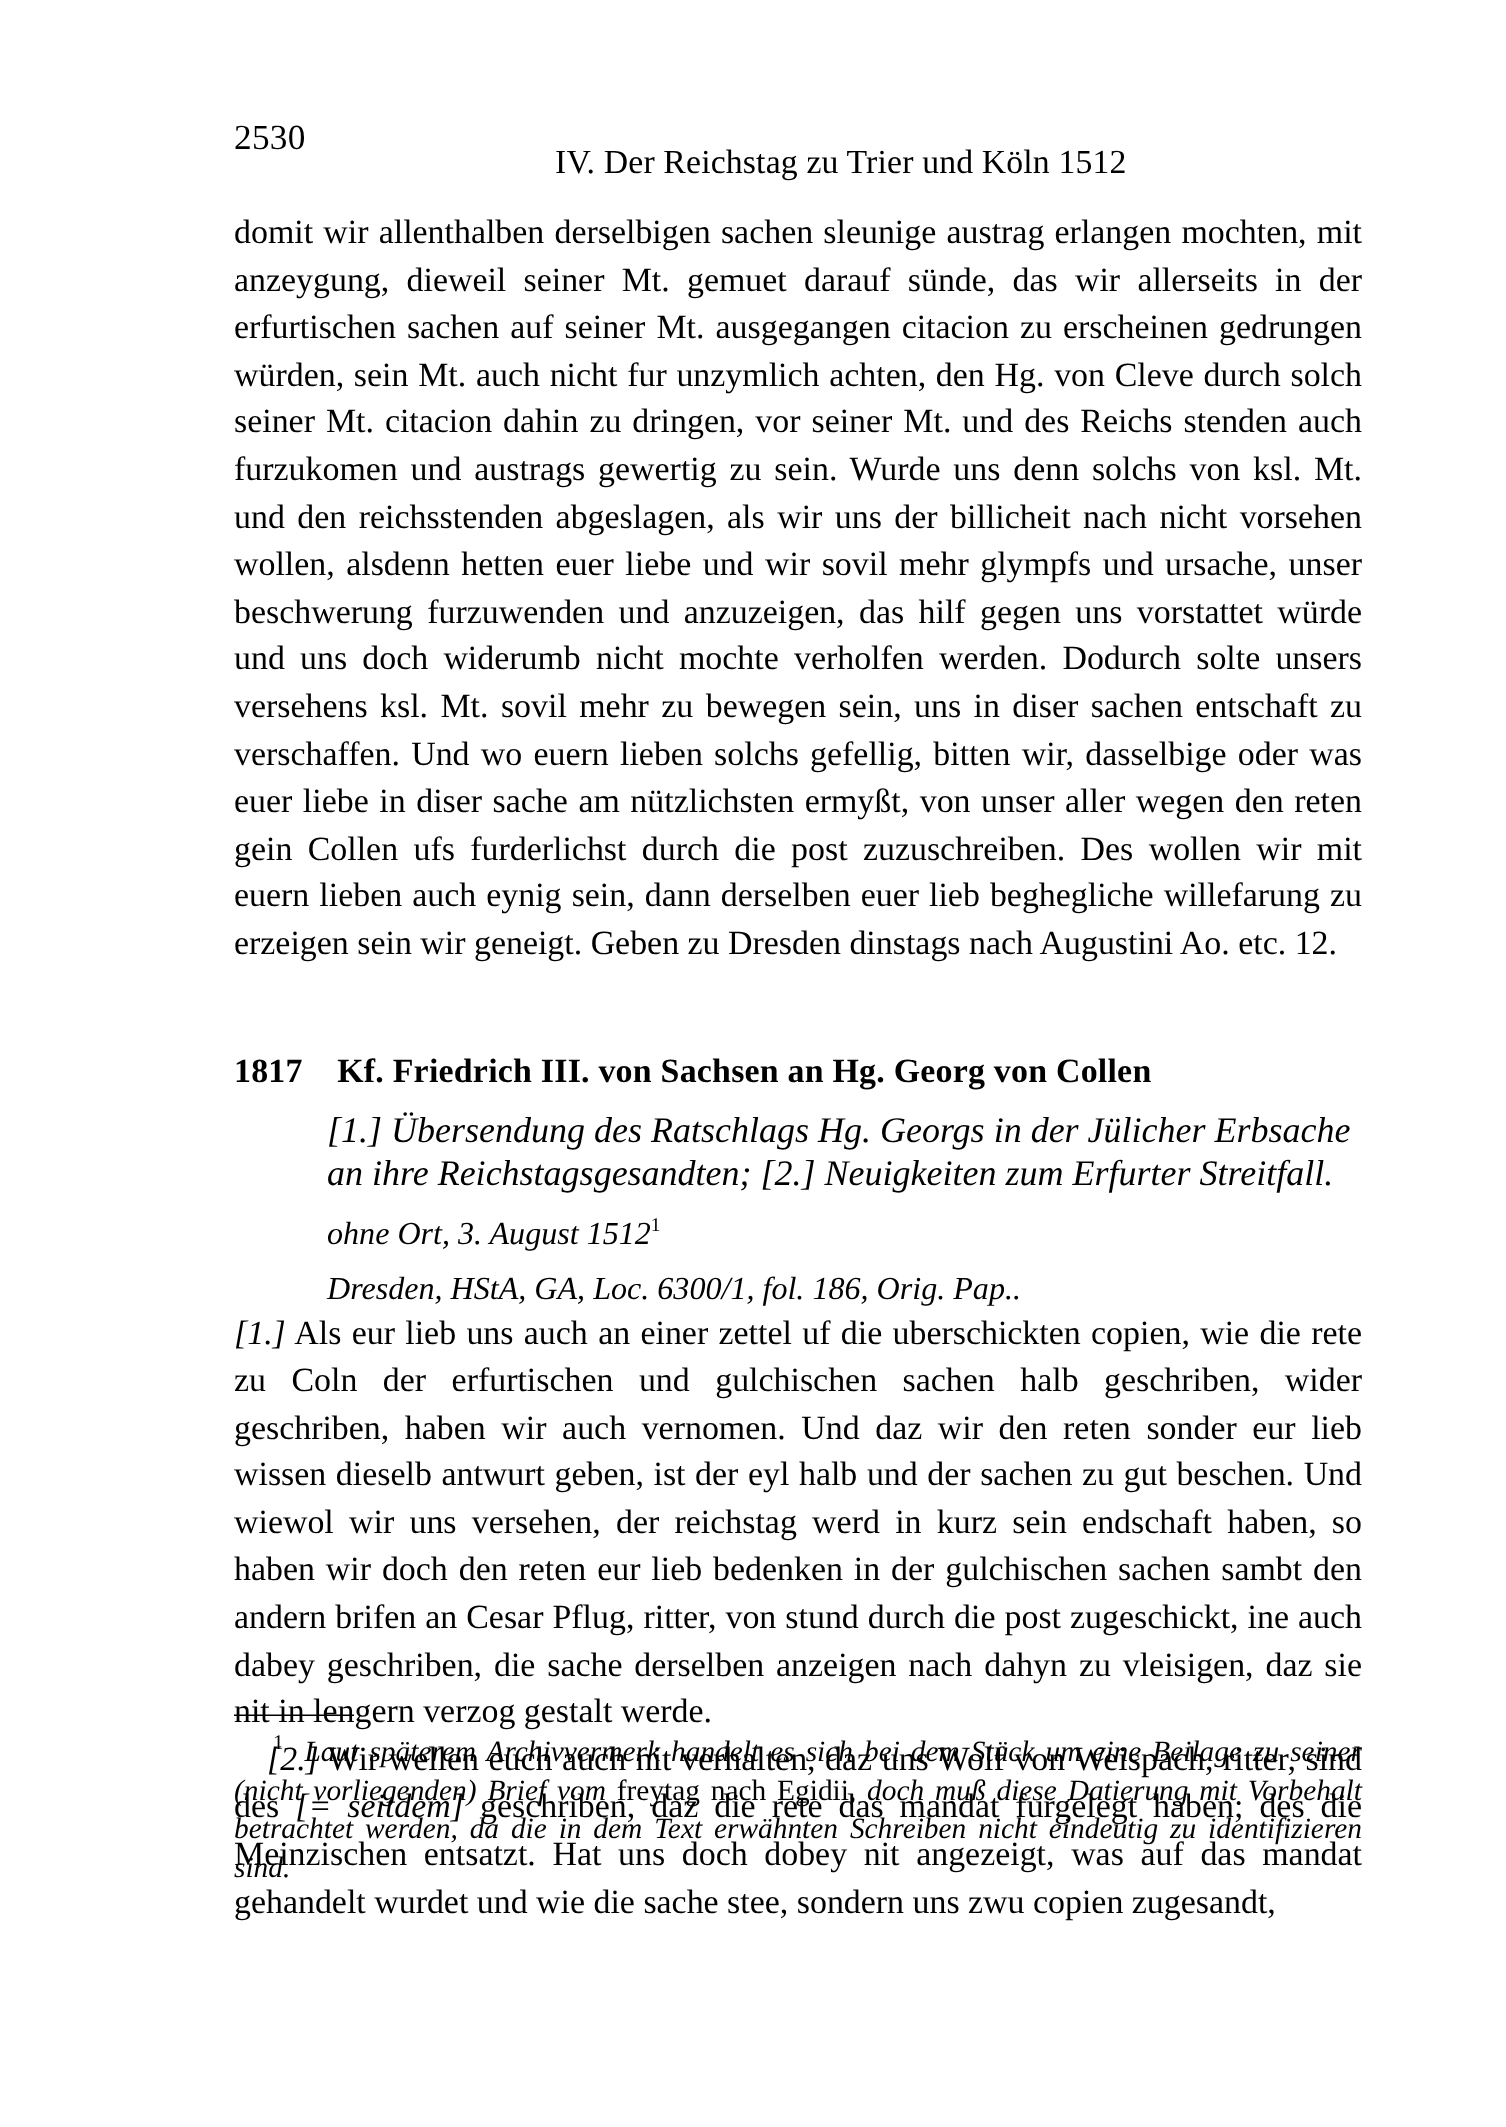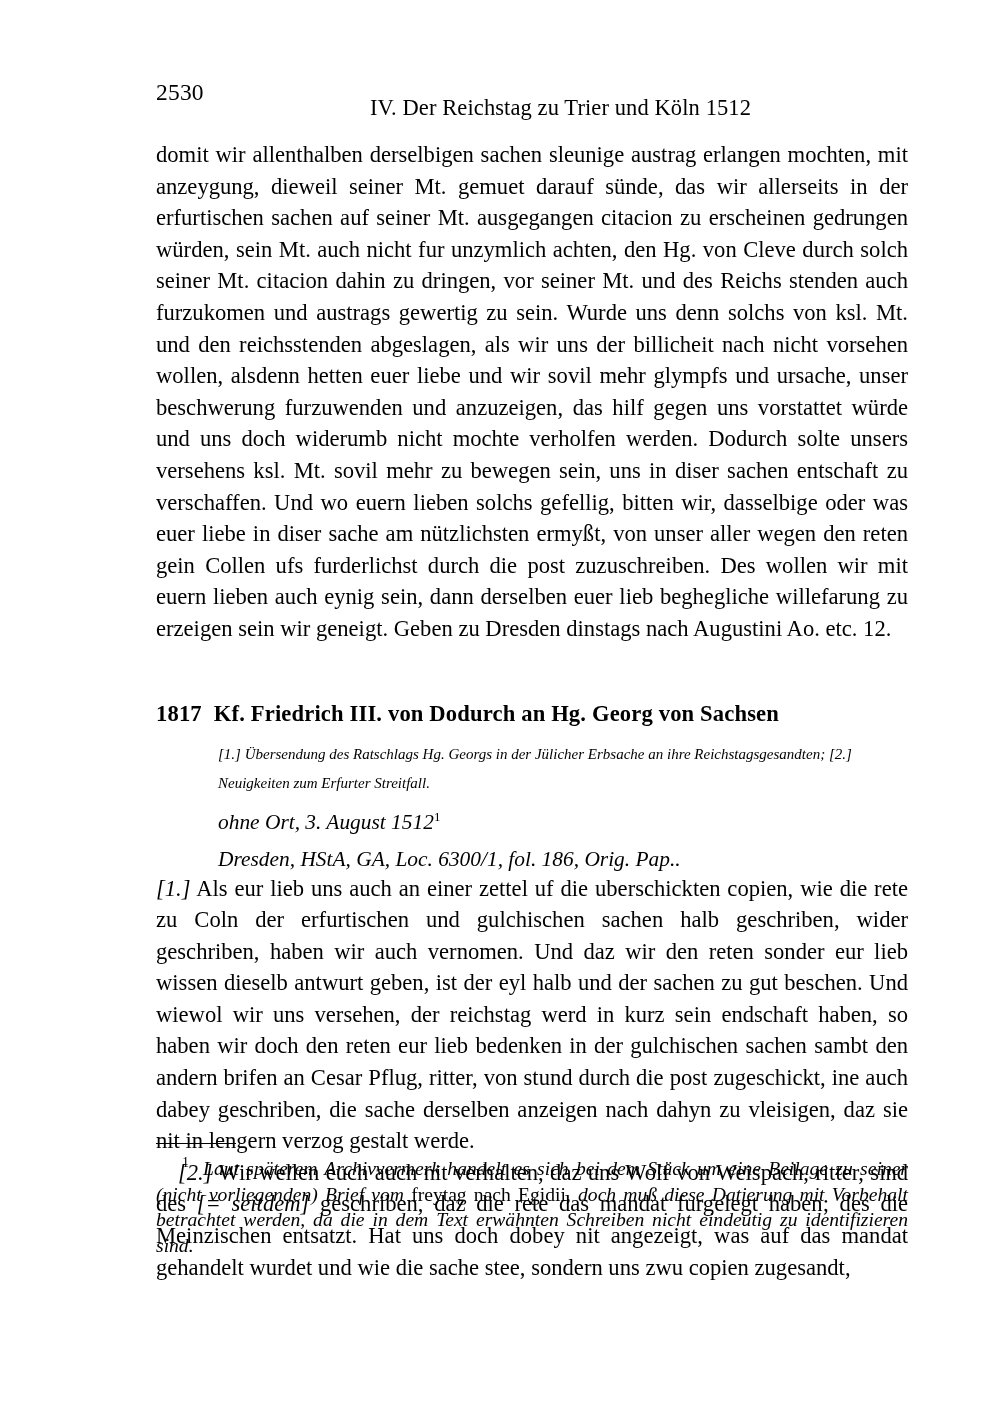--- a/index.html
+++ b/index.html
@@ -74,28 +74,28 @@
   
   .entry-heading {
     margin-top: 54px;
     font-size: 22.6px;
     line-height: 30px;
     font-weight: bold;
     letter-spacing: 0.15px;
     white-space: nowrap;
   }
   .entry-heading .num {
-    margin-right: 12px;
+    margin-right: 23px;
   }
 
   .regest {
     margin-top: 11px;
     margin-left: 62px;
     width: 690px;
-    font-size: 15px;
+    font-size: 24px;
     line-height: 29.5px;
     font-style: italic;
     text-align: left;
   }
 
   .meta-line {
     margin-left: 62px;
     margin-top: 9px;
     font-size: 21.4px;
     line-height: 28px;
@@ -157,21 +157,21 @@
   <div class="running-head">
     <span class="rh-folio">2530</span>
     <span class="rh-title">IV. Der Reichstag zu Trier und Köln 1512</span>
   </div>
 
   <div class="column">
 
     <p class="body">domit wir allenthalben derselbigen sachen sleunige austrag erlangen mochten, mit anzeygung, dieweil seiner Mt. gemuet darauf sünde, das wir allerseits in der erfurtischen sachen auf seiner Mt. ausgegangen citacion zu erscheinen gedrungen würden, sein Mt. auch nicht fur unzymlich achten, den Hg. von Cleve durch solch seiner Mt. citacion dahin zu dringen, vor seiner Mt. und des Reichs stenden auch furzukomen und austrags gewertig zu sein. Wurde uns denn solchs von ksl. Mt. und den reichsstenden abgeslagen, als wir uns der billicheit nach nicht vorsehen wollen, alsdenn hetten euer liebe und wir sovil mehr glympfs und ursache, unser beschwerung furzuwenden und anzuzeigen, das hilf gegen uns vorstattet würde und uns doch widerumb nicht mochte verholfen werden. Dodurch solte unsers versehens ksl. Mt. sovil mehr zu bewegen sein, uns in diser sachen entschaft zu verschaffen. Und wo euern lieben solchs gefellig, bitten wir, dasselbige oder was euer liebe in diser sache am nützlichsten ermyßt, von unser aller wegen den reten gein Collen ufs furderlichst durch die post zuzuschreiben. Des wollen wir mit euern lieben auch eynig sein, dann derselben euer lieb beghegliche willefarung zu erzeigen sein wir geneigt. Geben zu Dresden dinstags nach Augustini Ao. etc. 12.</p>
 
     <div class="entry-heading">
-      <span class="num">1817</span><span>Kf. Friedrich III. von Dodurch an Hg. Georg von Sachsen</span>
+      <span class="num">1817</span><span>Kf. Friedrich III. von Sachsen an Hg. Georg von Collen</span>
     </div>
 
     <div class="regest">[1.] Übersendung des Ratschlags Hg. Georgs in der Jülicher Erbsache an ihre Reichstagsgesandten; [2.] Neuigkeiten zum Erfurter Streitfall.</div>
 
     <div class="meta-line">
       <span>ohne Ort, 3. August 1512</span><sup>1</sup>
     </div>
 
     <div class="meta-line">Dresden, HStA, GA, Loc. 6300/1, fol. 186, Orig. Pap..</div>
 

